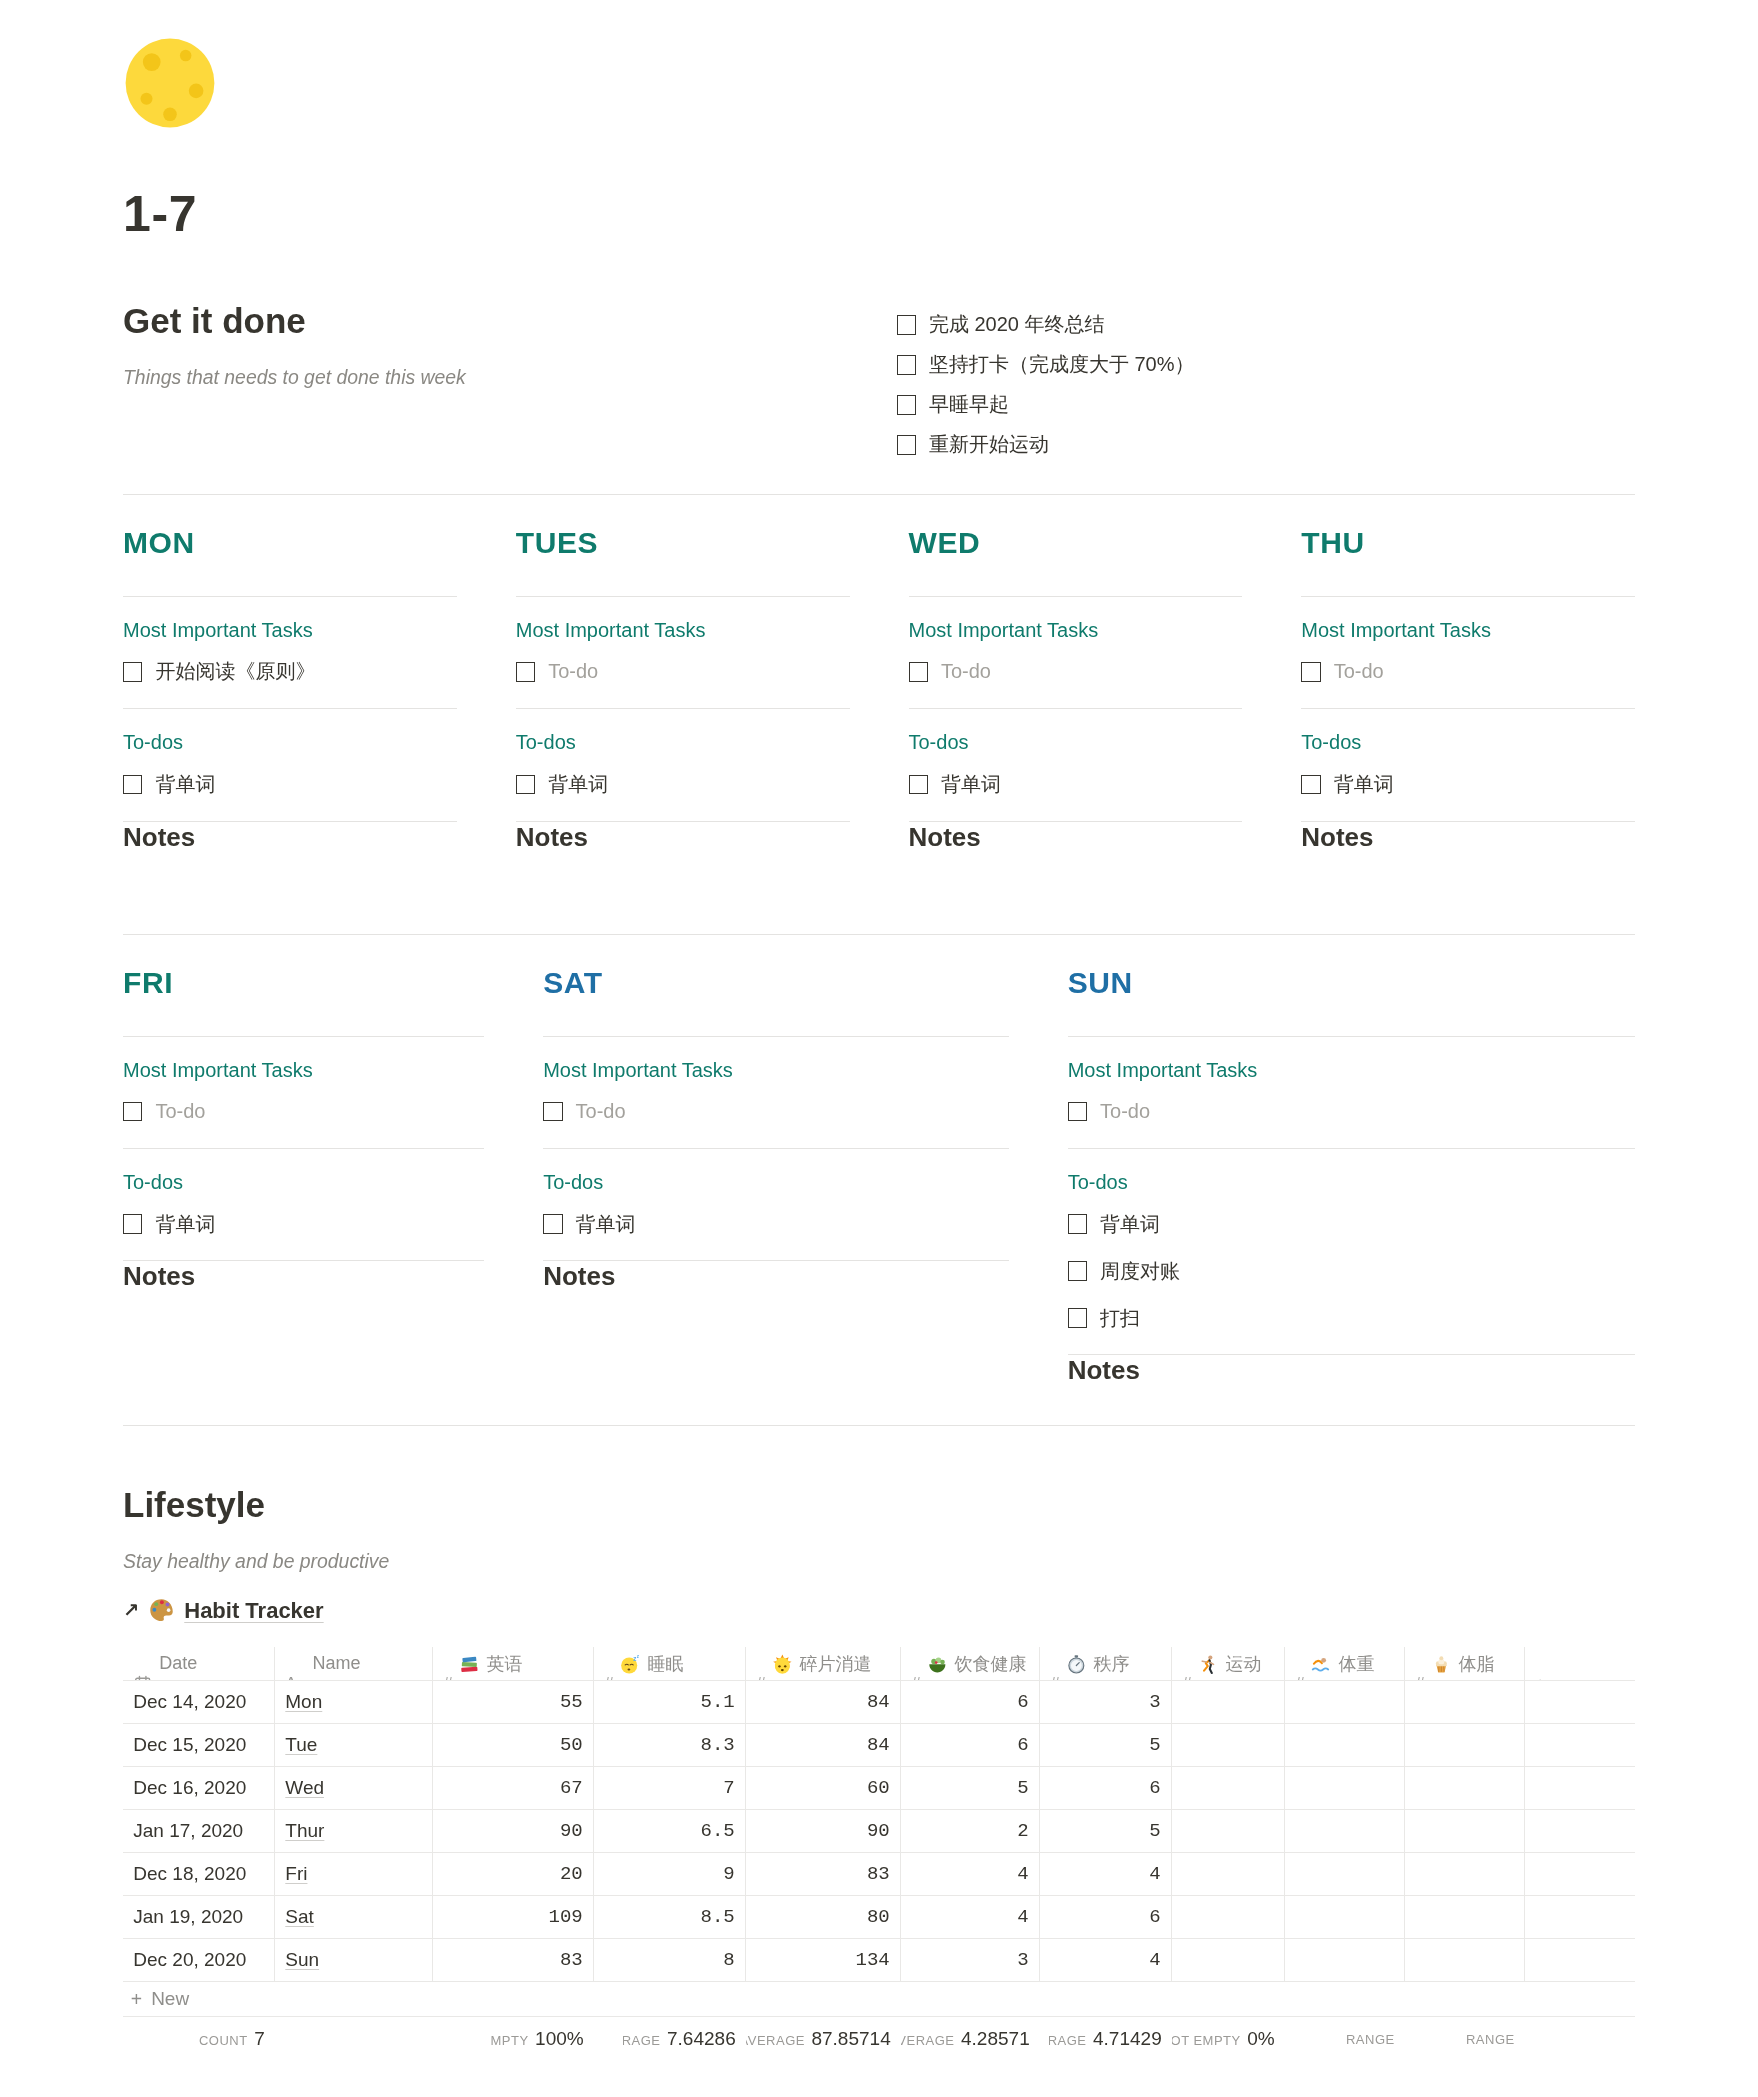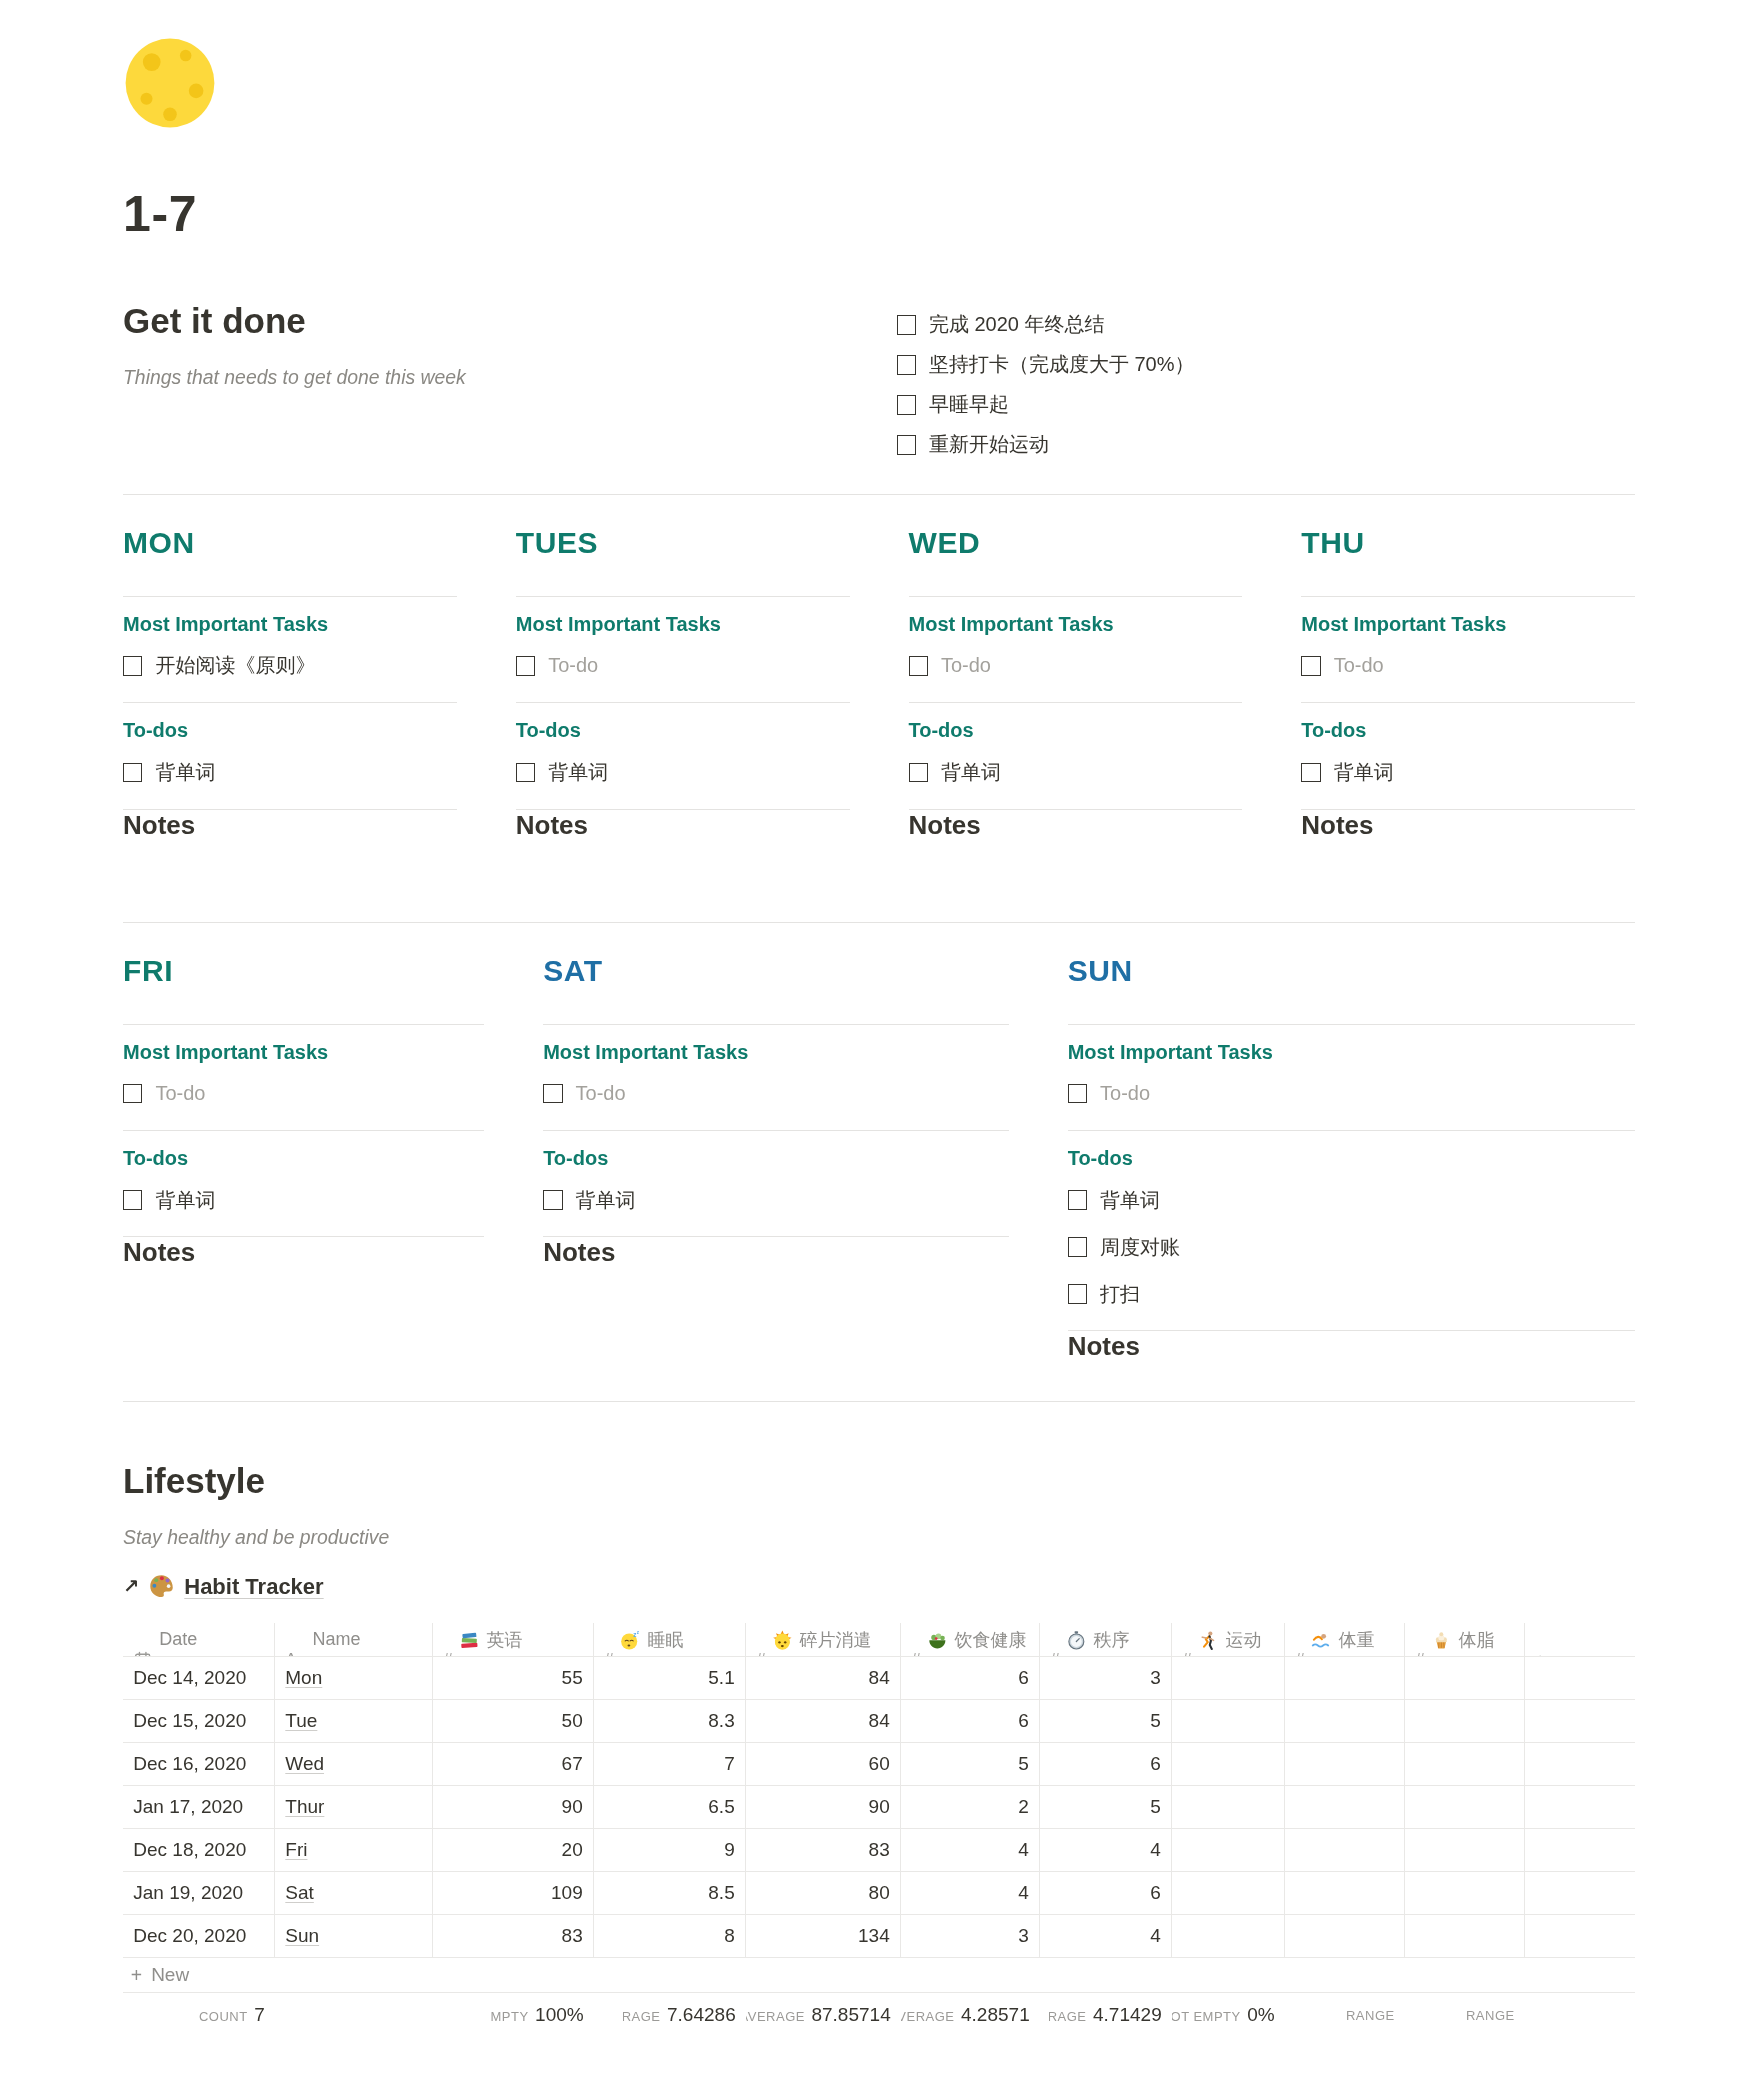--- a/index.html
+++ b/index.html
@@ -23,41 +23,41 @@
   .divider.full{margin-top:29px;}
   .divider.after-row1{margin-top:81px;}
   .divider.after-row2{margin-top:39px;}
   
   .day-grid{display:grid;gap:59px;margin-top:31px;align-items:start;}
   .day-grid.row1{grid-template-columns:repeat(4,1fr);}
   .day-grid.row2{grid-template-columns:557fr 718fr 875fr;}
   .day-name{font-size:30px;font-weight:700;letter-spacing:0.6px;}
   .day-card .divider{margin-top:36px;}
   .day-card .divider.mid{margin-top:19.4px;}
-  .sub-label{font-size:20px;font-weight:700;color:#0f7b6c;margin-top:16px;}
+  .sub-label{font-size:20px;font-weight:400;color:#0f7b6c;margin-top:22px;}
   .day-card .todo-item{margin-top:13px;min-height:34px;}
   .notes-label{font-size:26px;font-weight:700;}
   
   .lifestyle-h{margin-top:59px;}
   .page-link{display:flex;align-items:center;margin-top:24.5px;font-size:22px;font-weight:700;}
   .link-arrow{font-size:19.4px;margin-right:9px;color:#37352f;}
   .page-link .emoji-svg{width:27px;height:27px;margin-right:9px;}
   .link-text{text-decoration:underline;text-decoration-color:#cfcecb;text-decoration-thickness:1.3px;text-underline-offset:3.9px;}
   
   .table{margin-top:23px;--cols:152px 158px 161px 152px 155px 139px 132px 113px 120px 120px 110px;}
   .t-row{display:grid;grid-template-columns:var(--cols);}
   .th,.td{border-right:0.6px solid #e9e8e6;border-bottom:0.6px solid #e9e8e6;box-sizing:border-box;
           display:flex;align-items:center;padding:0 10.3px;overflow:hidden;white-space:nowrap;}
   .th:last-child,.td:last-child{border-right:none;}
   .th{height:34px;color:#8f8e8b;font-size:18px;gap:6.5px;}
   .type-icon{color:#9b9a97;font-size:17px;flex:none;display:flex;align-items:center;margin-top:40px;}
   .type-icon svg{width:19.4px;height:19.4px;}
   .emoji-svg{width:20.7px;height:20.7px;flex:none;}
   .td{height:43px;font-size:19px;}
-  .td.num{justify-content:flex-end;}
+  .td.num{justify-content:flex-end;font-family:Liberation Mono, monospace;}
   .name-link{text-decoration:underline;text-decoration-color:#cfcecb;text-decoration-thickness:1.3px;text-underline-offset:3.2px;}
   .new-row{height:34px;display:flex;align-items:center;border-bottom:0.6px solid #e9e8e6;
            color:#8f8e8b;font-size:19px;padding:0 7.8px;gap:9px;}
   .new-plus{font-size:19.4px;color:#8f8e8b;}
   .t-foot{display:grid;grid-template-columns:var(--cols);}
   .t-foot-cell{position:relative;height:43px;}
   .clipbox{position:absolute;right:0;top:0;bottom:0;width:100%;overflow:hidden;}
   .t-foot-cell:nth-child(3) .clipbox{width:103px;}
   .t-foot-cell:nth-child(4) .clipbox{width:123px;}
   .t-foot-cell:nth-child(7) .clipbox{width:123px;}

